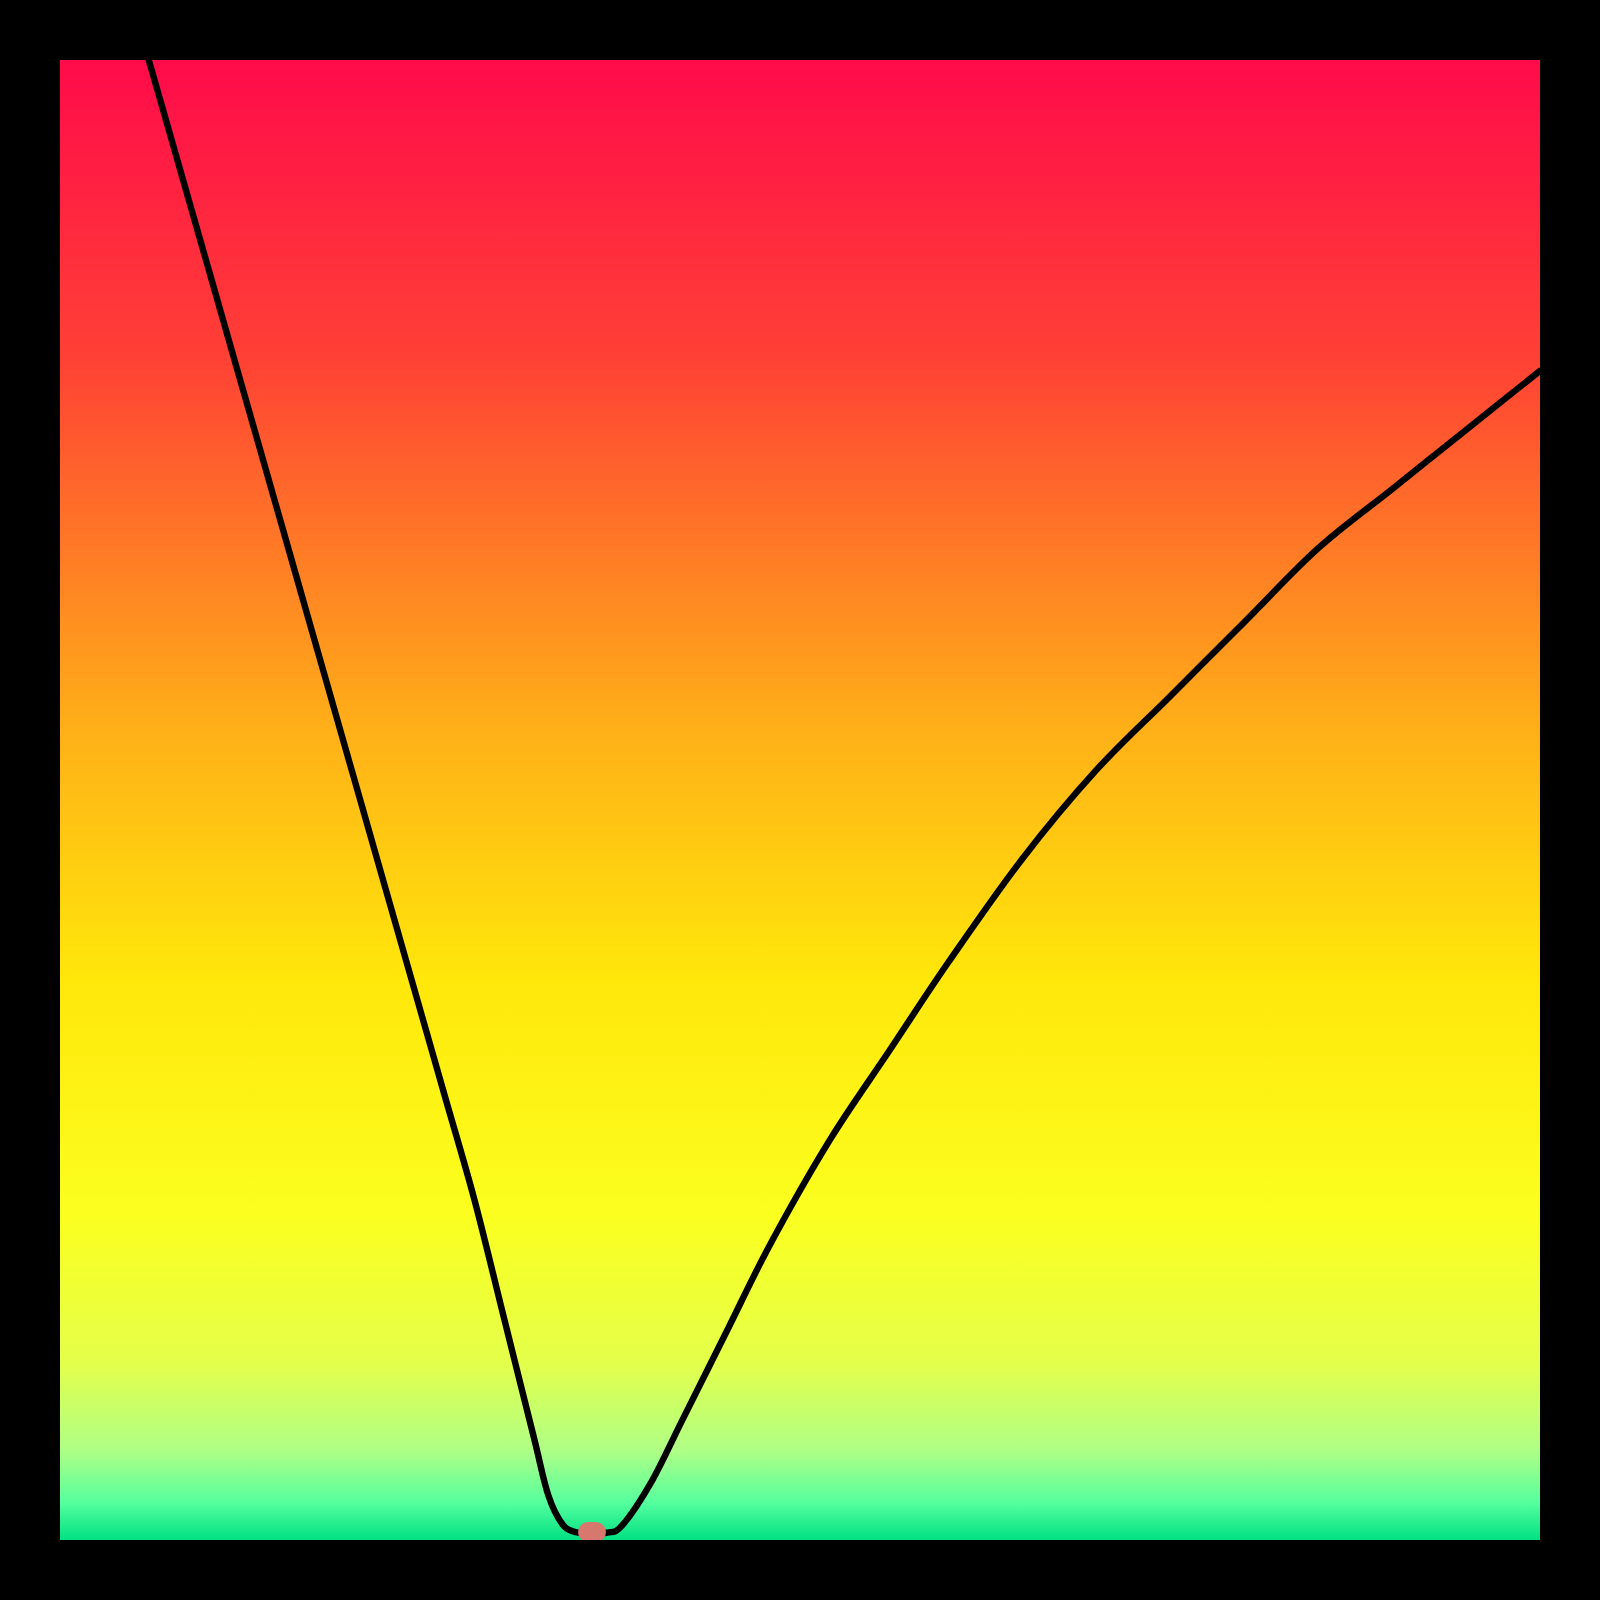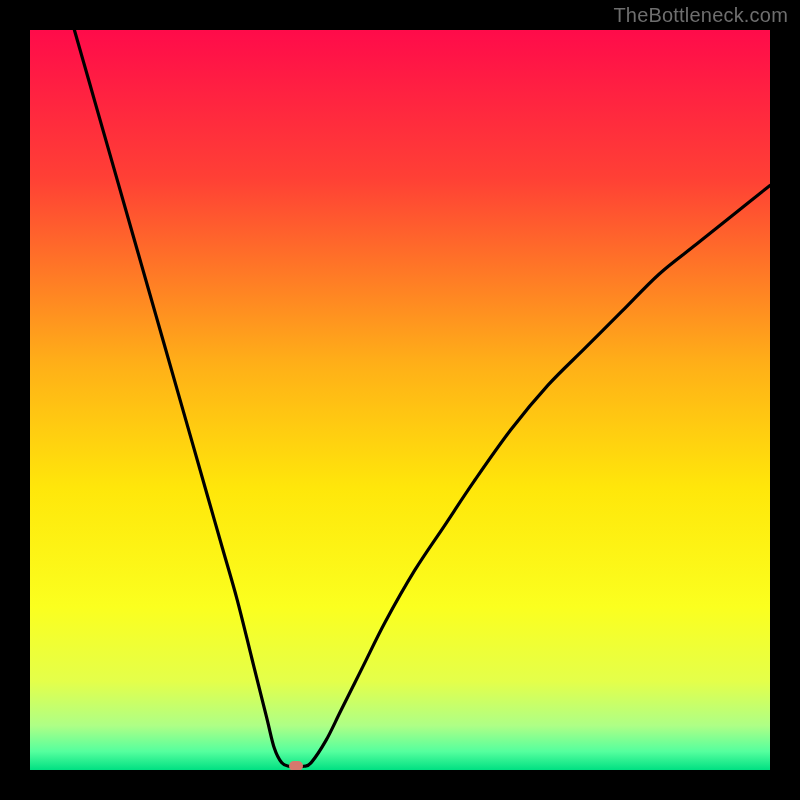--- a/index.html
+++ b/index.html
@@ -51,21 +51,20 @@
     color: #6e6e6e;
     letter-spacing: 0.2px;
     user-select: none;
   }
 </style>
 </head>
 <body>
 
 <div class="frame">
 
-  <div class="watermark">TheBottleneck.com</div>
 
   <div class="plot-area">
 
     <svg class="gradient" viewBox="0 0 740 740" preserveAspectRatio="none">
       <defs>
         <linearGradient id="bg-grad" x1="0" y1="0" x2="0" y2="1">
             <stop offset="0%" stop-color="#ff0b4a"></stop>
             <stop offset="20%" stop-color="#ff4035"></stop>
             <stop offset="45%" stop-color="#ffaf18"></stop>
             <stop offset="62%" stop-color="#ffe70a"></stop>

